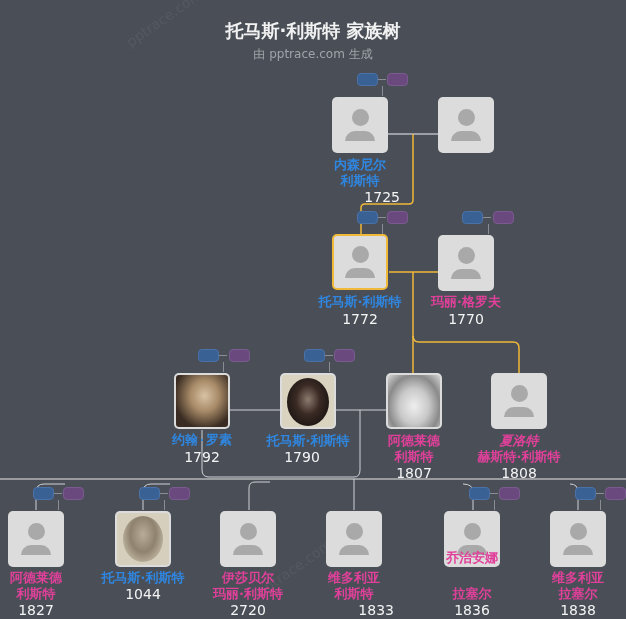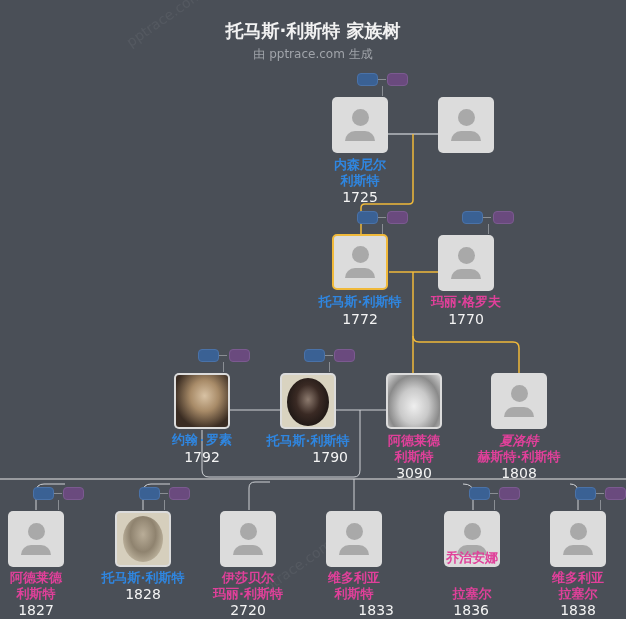--- a/index.html
+++ b/index.html
@@ -61,21 +61,21 @@
 <div class="tagline" style="left:378px;top:79px;"></div>
 <div class="tag p" style="left:387px;top:73px;"></div>
 <div class="tagstem" style="left:382px;top:86px;"></div>
 
 <div class="node" style="left:332px;top:97px;">
   <div class="head"></div>
   <div class="body"></div>
 </div>
 <div class="name blue" style="left:280px;top:157px;">内森尼尔</div>
 <div class="name blue" style="left:280px;top:173px;">利斯特</div>
-<div class="year" style="left:320px;top:189px;">1725</div>
+<div class="year" style="left:320px;top:189px;text-align:right;">1725</div>
 
 <div class="node" style="left:438px;top:97px;">
   <div class="head"></div>
   <div class="body"></div>
 </div>
 
 <div class="tag b" style="left:357px;top:211px;"></div>
 <div class="tagline" style="left:378px;top:217px;"></div>
 <div class="tag p" style="left:387px;top:211px;"></div>
 <div class="tagstem" style="left:382px;top:224px;"></div>
@@ -114,28 +114,28 @@
 </div>
 <div class="name blue" style="left:122px;top:433px;font-family:Liberation Mono, monospace;">约翰·罗素</div>
 <div class="year" style="left:162px;top:449px;">1792</div>
 
 <div class="node photo" style="left:280px;top:373px;">
   <div class="photo-inner" style="background:#d9d3c0;">
     <div style="position:absolute;left:5px;top:3px;width:42px;height:48px;border-radius:50%;background:radial-gradient(ellipse at 50% 45%, #8c7a6e 0%, #3a2a24 40%, #1a1412 80%);"></div>
   </div>
 </div>
 <div class="name blue" style="left:228px;top:433px;">托马斯·利斯特</div>
-<div class="year" style="left:268px;top:449px;text-align:right;">1790</div>
+<div class="year" style="left:262px;top:449px;">1790</div>
 
 <div class="node photo" style="left:386px;top:373px;">
   <div class="photo-inner" style="background:radial-gradient(ellipse at 50% 60%, #efefef 0%, #c9c9c9 40%, #8a8a8a 70%, #d5d5d5 100%);"></div>
 </div>
 <div class="name pink" style="left:334px;top:433px;">阿德莱德</div>
 <div class="name pink" style="left:334px;top:449px;">利斯特</div>
-<div class="year" style="left:374px;top:465px;">3090</div>
+<div class="year" style="left:374px;top:465px;">1807</div>
 
 <div class="node" style="left:491px;top:373px;">
   <div class="head"></div>
   <div class="body"></div>
 </div>
 <div class="name pink" style="left:439px;top:433px;font-style:italic;">夏洛特</div>
 <div class="name pink" style="left:439px;top:449px;">赫斯特·利斯特</div>
 <div class="year" style="left:479px;top:465px;">1808</div>
 
 <div class="tag b" style="left:33px;top:487px;"></div>
@@ -165,21 +165,21 @@
 <div class="name pink" style="left:-44px;top:570px;">阿德莱德</div>
 <div class="name pink" style="left:-44px;top:586px;">利斯特</div>
 <div class="year" style="left:-4px;top:602px;">1827</div>
 
 <div class="node photo" style="left:115px;top:511px;">
   <div class="photo-inner" style="background:#d6cfbd;">
     <div style="position:absolute;left:6px;top:3px;width:40px;height:46px;border-radius:50%;background:radial-gradient(ellipse at 50% 40%, #b9ad98 0%, #8f836f 45%, #c9bfa9 85%);"></div>
   </div>
 </div>
 <div class="name blue" style="left:63px;top:570px;">托马斯·利斯特</div>
-<div class="year" style="left:103px;top:586px;">1828</div>
+<div class="year" style="left:103px;top:586px;">1044</div>
 
 <div class="node" style="left:220px;top:511px;">
   <div class="head"></div>
   <div class="body"></div>
 </div>
 <div class="name pink" style="left:168px;top:570px;">伊莎贝尔</div>
 <div class="name pink" style="left:168px;top:586px;">玛丽·利斯特</div>
 <div class="year" style="left:208px;top:602px;">2720</div>
 
 <div class="node" style="left:326px;top:511px;">
@@ -189,21 +189,21 @@
 <div class="name pink" style="left:274px;top:570px;">维多利亚</div>
 <div class="name pink" style="left:274px;top:586px;">利斯特</div>
 <div class="year" style="left:314px;top:602px;text-align:right;">1833</div>
 
 <div class="node" style="left:444px;top:511px;">
   <div class="head"></div>
   <div class="body"></div>
 </div>
 <div class="name pink" style="left:392px;top:550px;">乔治安娜</div>
 <div class="name pink" style="left:392px;top:586px;">拉塞尔</div>
-<div class="year" style="left:409px;top:602px;text-align:right;">1836</div>
+<div class="year" style="left:432px;top:602px;">1836</div>
 
 <div class="node" style="left:550px;top:511px;">
   <div class="head"></div>
   <div class="body"></div>
 </div>
 <div class="name pink" style="left:498px;top:570px;">维多利亚</div>
 <div class="name pink" style="left:498px;top:586px;">拉塞尔</div>
 <div class="year" style="left:538px;top:602px;">1838</div>
 
 </body></html>

